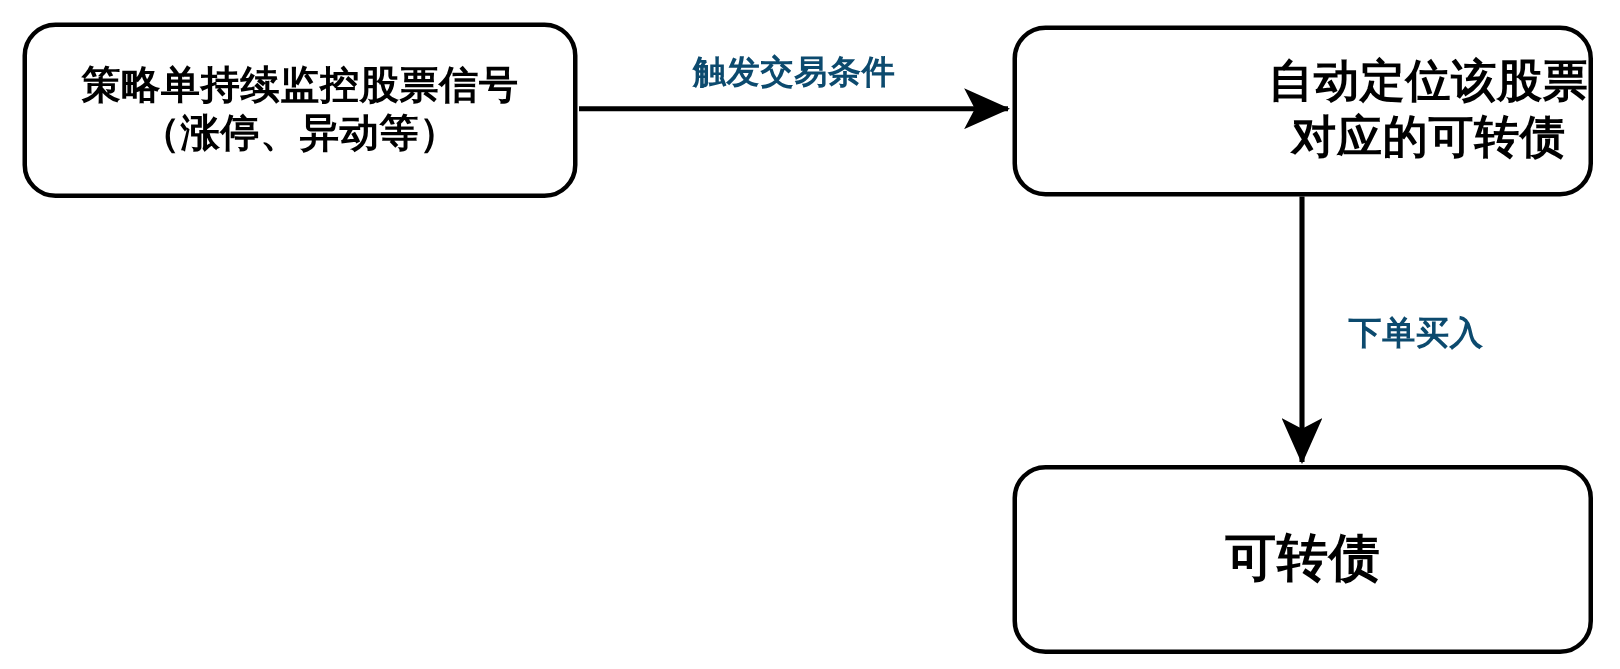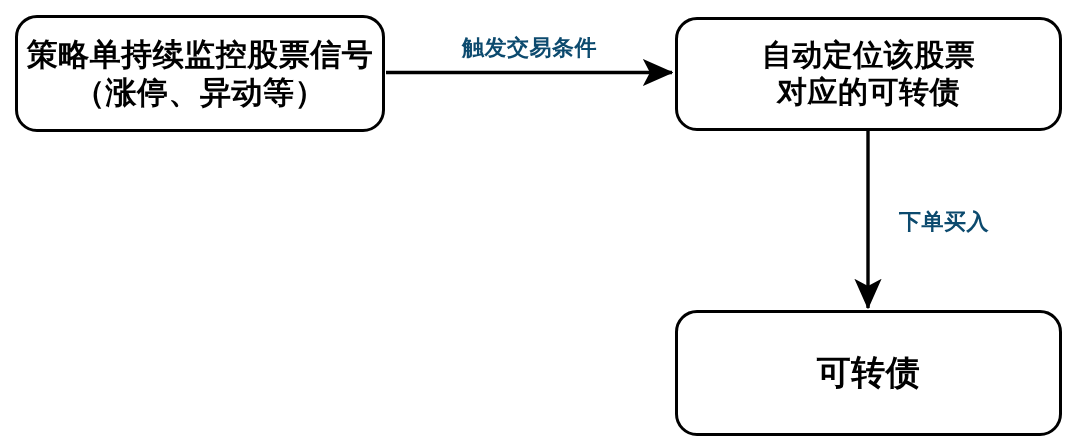--- a/index.html
+++ b/index.html
@@ -35,27 +35,28 @@
     letter-spacing: 0.5px;
     white-space: pre-line;
   }
   #node-monitor {
     left: 15px;
     top: 15px;
     width: 370px;
     height: 117px;
   }
   #node-monitor .node-text {
-    font-size: 31px;
+    font-size: 26px;
   }
   #node-locate {
     left: 675px;
     top: 17px;
     width: 387px;
     height: 114px;
+    justify-content: flex-end;
   }
   #node-locate .node-text {
     font-size: 30px;
   }
   #node-bond {
     left: 675px;
     top: 310px;
     width: 387px;
     height: 126px;
   }

